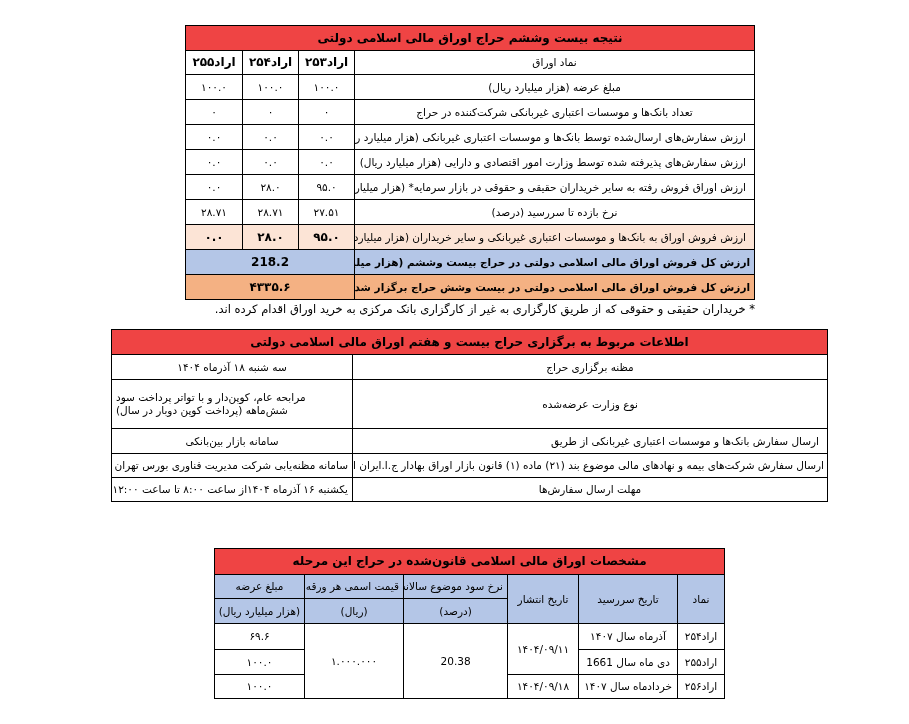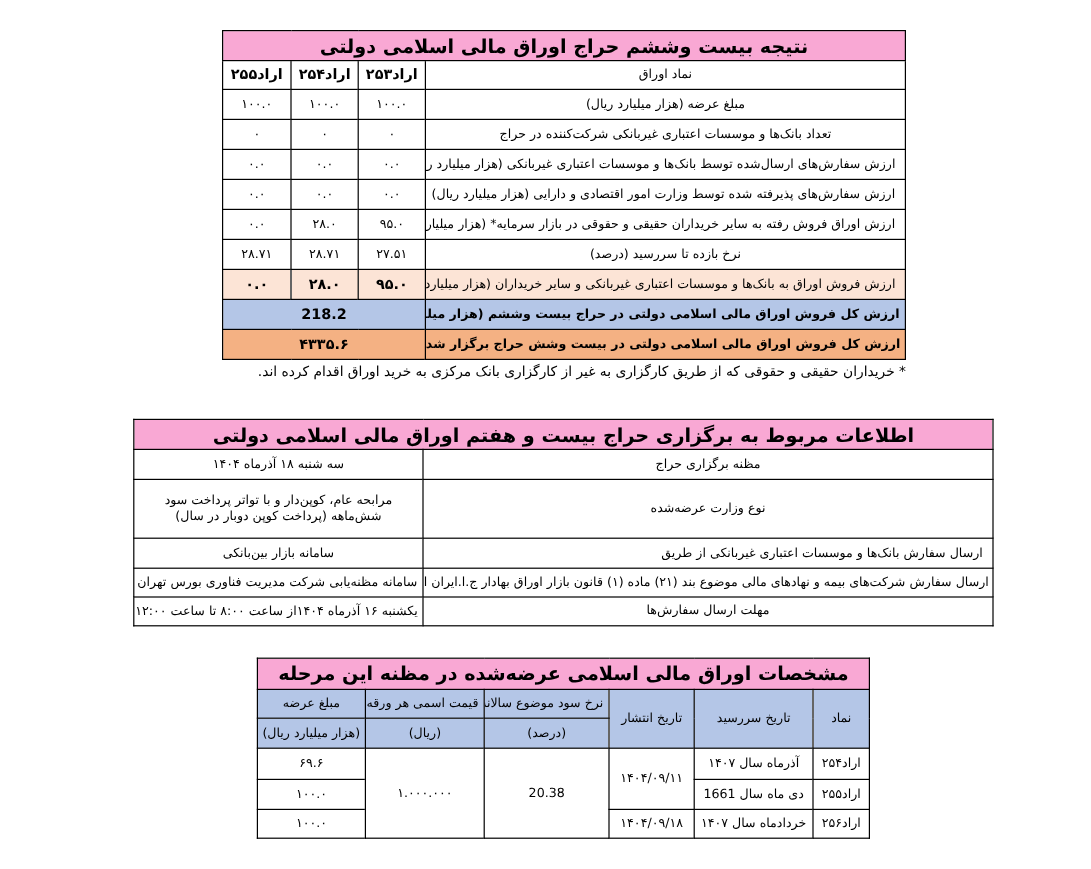--- a/index.html
+++ b/index.html
@@ -1,21 +1,21 @@
 <!DOCTYPE html>
 <html><head>
 <meta charset="utf-8">
 <style>
   html, body { margin:0; padding:0; background:#ffffff; }
   body { width:909px; height:724px; position:relative; overflow:hidden;
          font-family:"DejaVu Sans", sans-serif; color:#000; }
   table { border-collapse:collapse; position:absolute; direction:rtl; table-layout:fixed; }
   td { border:1.3px solid #000; text-align:center; vertical-align:middle; padding:0 4px;
        font-size:10.5px; line-height:13px; white-space:nowrap; overflow:hidden; }
-  .hdr { background:#f9a8d4; font-weight:bold; font-size:16px; }
+  .hdr { background:#ef4444; font-weight:bold; font-size:12px; }
   .blue { background:#b4c6e7; font-weight:bold; }
   .peach { background:#fce4d6; }
   .orange { background:#f4b183; font-weight:bold; }
   .bold { font-weight:bold; font-size:12px; }
   .wrap { white-space:normal; }
   .note { position:absolute; top:302px; left:190px; width:565px; direction:rtl; text-align:right;
           font-size:11.5px; white-space:nowrap; }
   .lbl-right { text-align:right; padding-right:8px; }
 </style>
 </head>
@@ -86,36 +86,36 @@
   </tr>
   <tr style="height:25px" class="orange">
     <td>ارزش کل فروش اوراق مالی اسلامی دولتی در بیست وشش حراج برگزار شده (هزار میلیارد ریال)</td>
     <td colspan="3" class="bold">۴۳۳۵.۶</td>
   </tr>
 </tbody>
   </table>
 
 <div class="note">* خریداران حقیقی و حقوقی که از طریق کارگزاری به غیر از کارگزاری بانک مرکزی به خرید اوراق اقدام کرده اند.</div>
 
-<table style="left:111px; top:349px; width:716px;">
+<table style="left:111px; top:329px; width:716px;">
   <colgroup>
     <col style="width:475px">
       <col style="width:241px">
   </colgroup>
   <tbody>
       <tr style="height:25px">
     <td colspan="2" class="hdr">اطلاعات مربوط به برگزاری حراج بیست و هفتم اوراق مالی اسلامی دولتی</td>
   </tr>
   <tr style="height:25px">
     <td>مظنه برگزاری حراج</td>
     <td>سه شنبه ۱۸ آذرماه ۱۴۰۴</td>
   </tr>
   <tr style="height:49px">
     <td>نوع وزارت عرضه‌شده</td>
-    <td class="wrap" style="text-align:center">مرابحه عام، کوپن‌دار و با تواتر پرداخت سود شش‌ماهه (پرداخت کوپن دوبار در سال)</td>
+    <td class="wrap" style="text-align:left">مرابحه عام، کوپن‌دار و با تواتر پرداخت سود شش‌ماهه (پرداخت کوپن دوبار در سال)</td>
   </tr>
   <tr style="height:25px">
     <td class="lbl-right">ارسال سفارش بانک‌ها و موسسات اعتباری غیربانکی از طریق</td>
     <td>سامانه بازار بین‌بانکی</td>
   </tr>
   <tr style="height:24px">
     <td class="lbl-right" style="padding-right:3px">ارسال سفارش شرکت‌های بیمه و نهادهای مالی موضوع بند (۲۱) ماده (۱) قانون بازار اوراق بهادار ج.ا.ایران از طریق</td>
     <td>سامانه مظنه‌یابی شرکت مدیریت فناوری بورس تهران</td>
   </tr>
   <tr style="height:24px">
@@ -129,21 +129,21 @@
   <colgroup>
     <col style="width:47px">
       <col style="width:99px">
       <col style="width:71px">
       <col style="width:104px">
       <col style="width:99px">
       <col style="width:90px">
   </colgroup>
   <tbody>
       <tr style="height:26px">
-    <td colspan="6" class="hdr">مشخصات اوراق مالی اسلامی عرضه‌شده در مظنه این مرحله</td>
+    <td colspan="6" class="hdr">مشخصات اوراق مالی اسلامی قانون‌شده در حراج این مرحله</td>
   </tr>
   <tr style="height:24px" class="blue">
     <td rowspan="2" style="font-weight:normal">نماد</td>
     <td rowspan="2" style="font-weight:normal">تاریخ سررسید</td>
     <td rowspan="2" style="font-weight:normal">تاریخ انتشار</td>
     <td style="font-weight:normal">نرخ سود موضوع سالانه</td>
     <td style="font-weight:normal">قیمت اسمی هر ورقه</td>
     <td style="font-weight:normal">مبلغ عرضه</td>
   </tr>
   <tr style="height:25px" class="blue">

